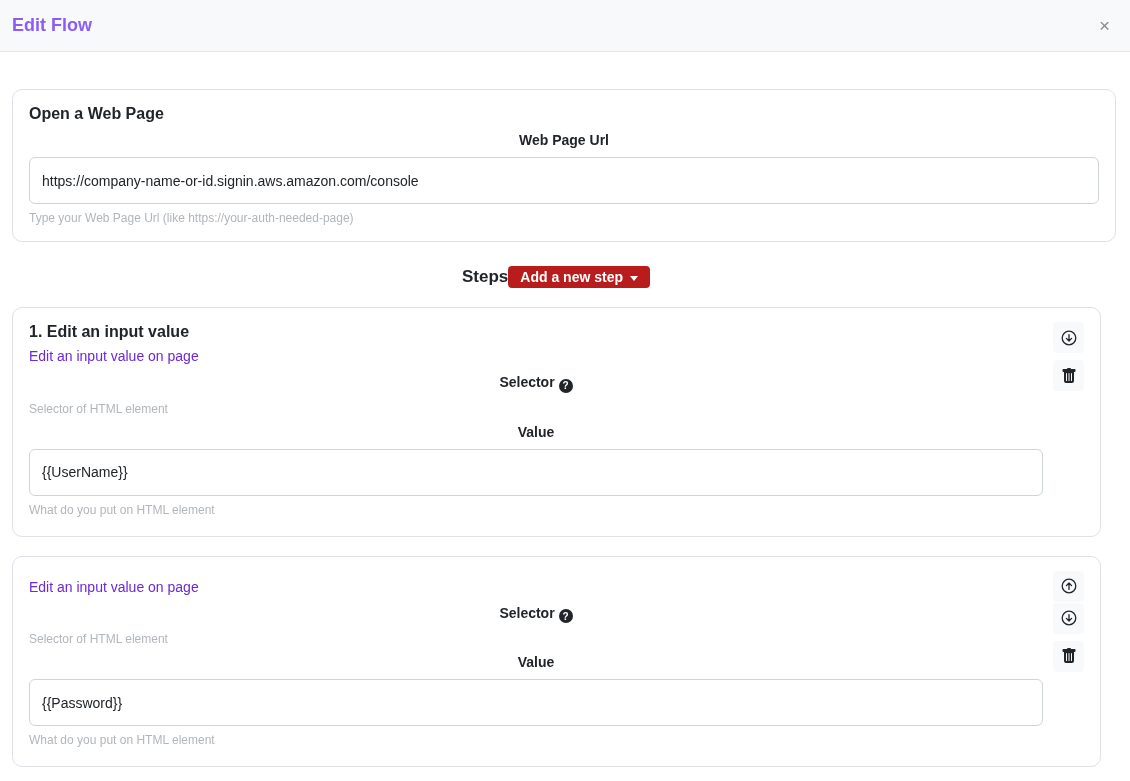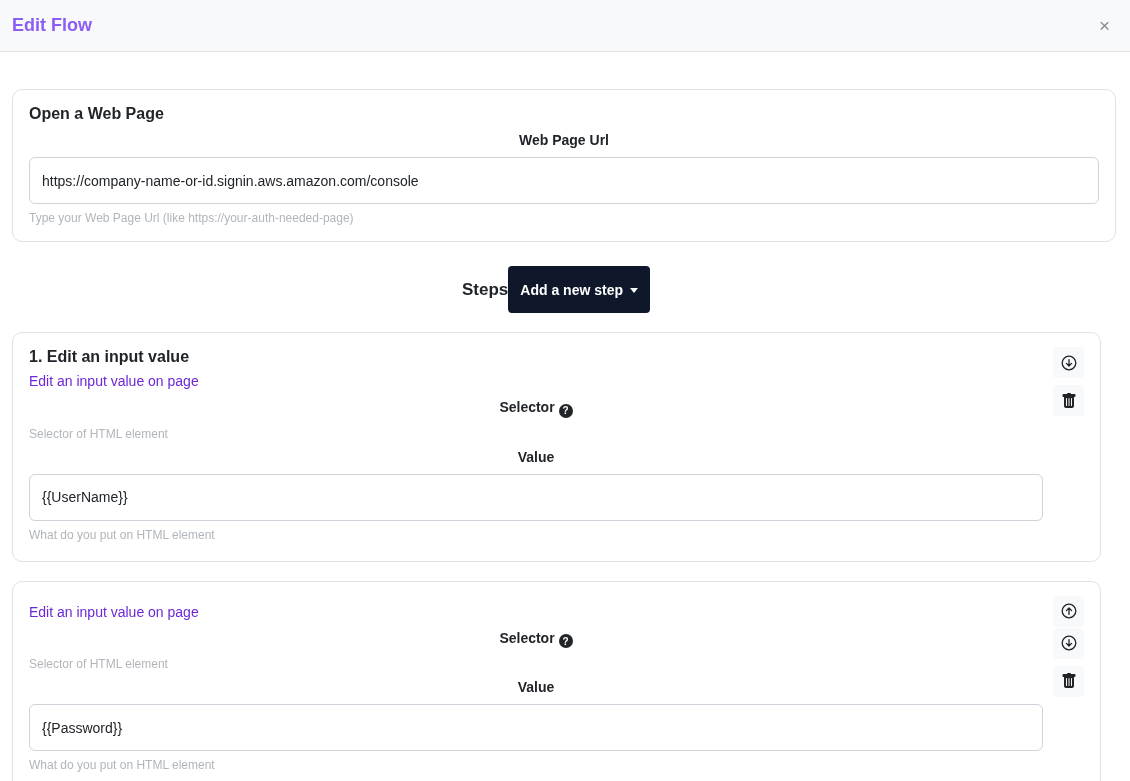--- a/index.html
+++ b/index.html
@@ -52,25 +52,25 @@
   
   .steps-header {
     margin-top: 24px;
     display: flex;
     align-items: center;
     justify-content: center;
     padding-right: 16px;
   }
   .steps-heading { font-size: 17px; font-weight: 700; }
   .btn-primary {
-    background: #0f172a;
+    background: #b91c1c;
     color: #fff;
     border: none;
     border-radius: 4px;
-    height: 47px;
+    height: 22px;
     padding: 0 12px;
     font-size: 14px;
     font-weight: 600;
     font-family: "Liberation Sans", "DejaVu Sans", sans-serif;
     display: inline-flex;
     align-items: center;
     gap: 7px;
     cursor: pointer;
   }
   .caret {

